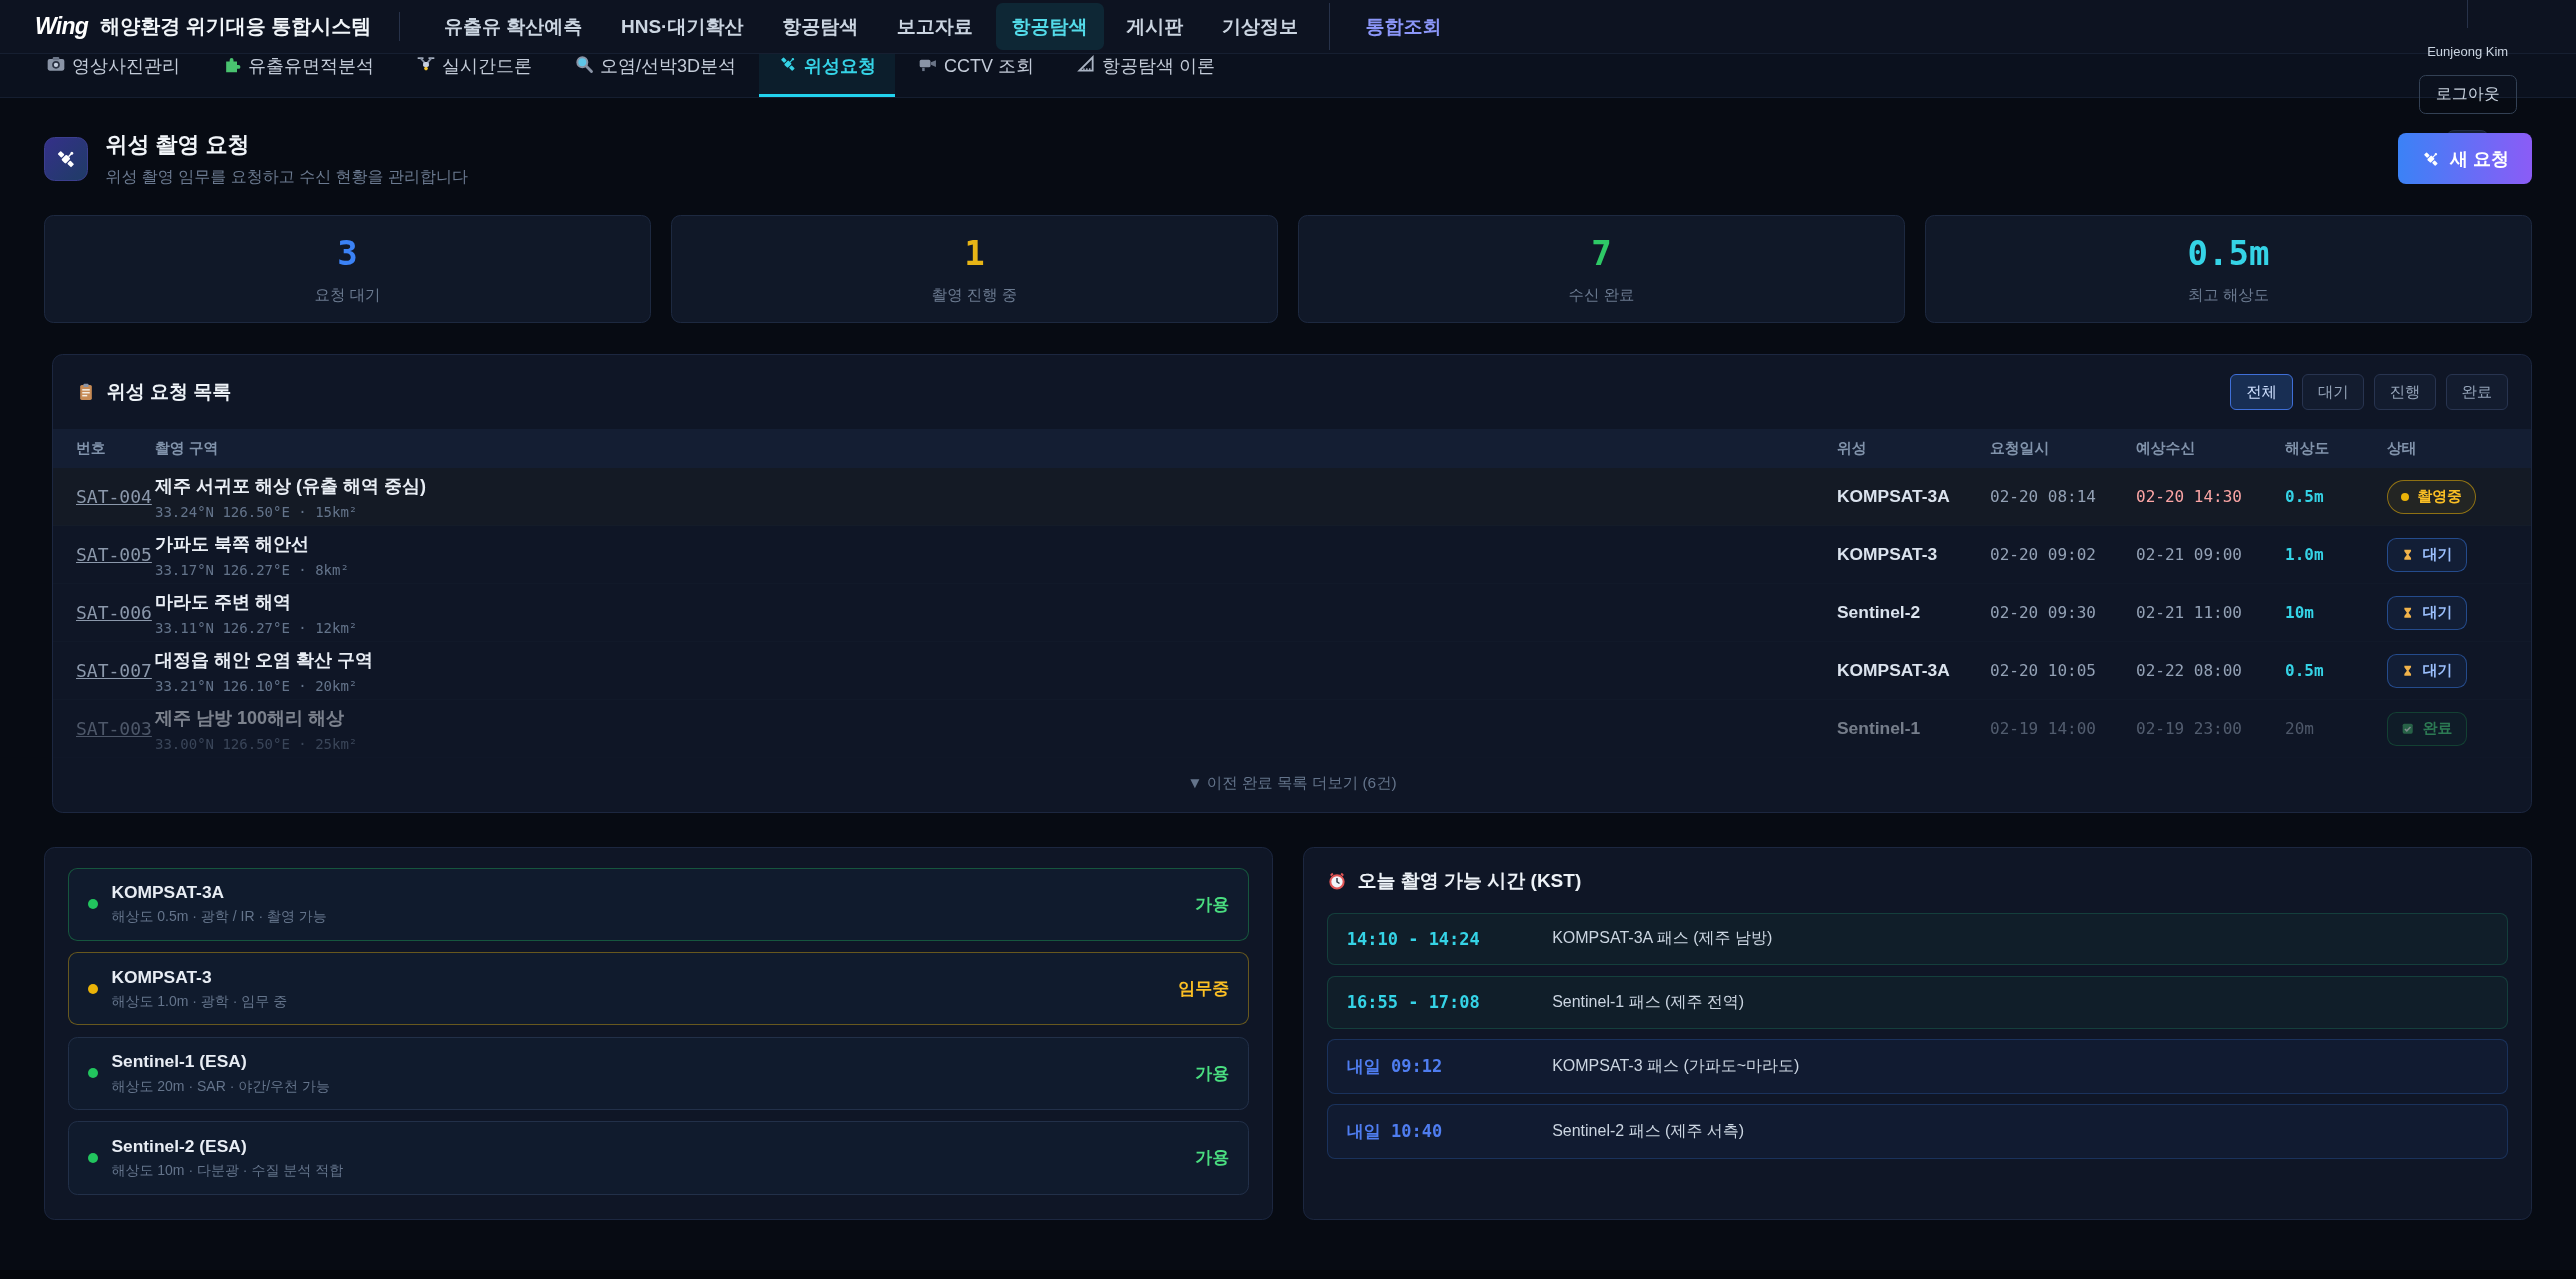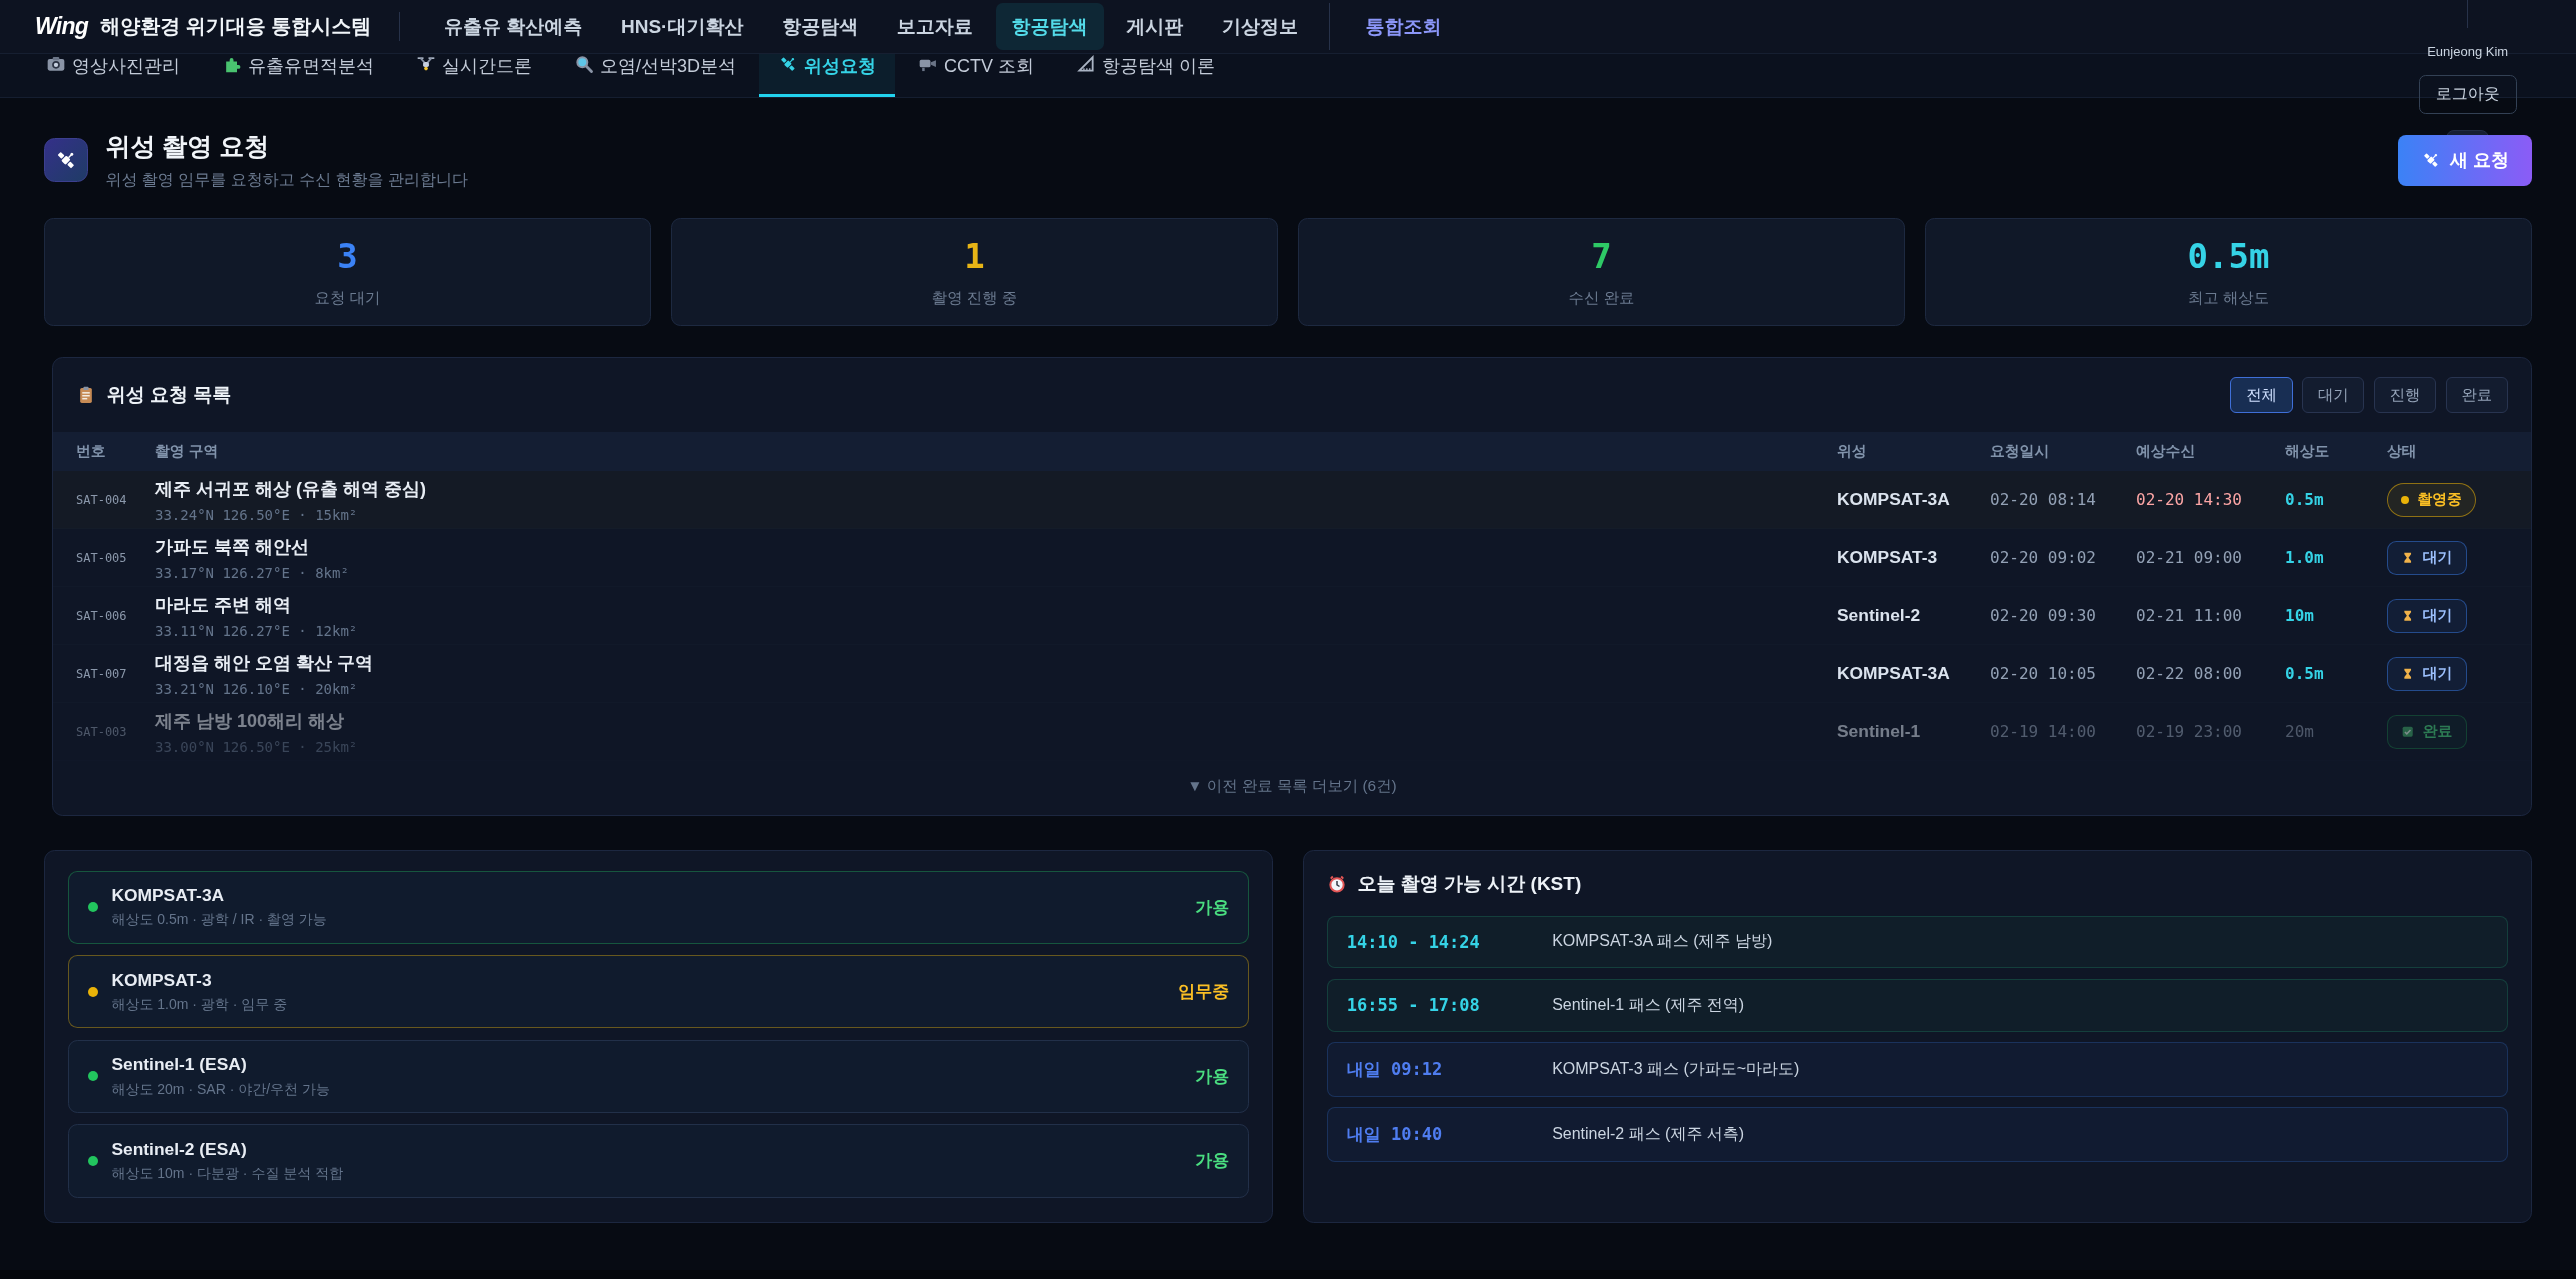--- a/index.html
+++ b/index.html
@@ -61,21 +61,21 @@
 
   
   .content { padding:0 44px; }
 
   .page-header { display:flex; align-items:center; margin-top:32px; }
   .page-icon {
     width:44px; height:44px; border-radius:10.7px; flex:none;
     background:linear-gradient(135deg,#343089,#1f3c66);
     border:0.7px solid #3c3f8f; display:flex; align-items:center; justify-content:center; margin-right:17.4px;
   }
-  .page-title { font-size:25px; font-weight:bold; color:#f1f5f9; }
+  .page-title { font-size:22px; font-weight:bold; color:#f1f5f9; }
   .page-subtitle { font-size:16px; color:#6b7a90; margin-top:6.7px; }
   .new-request-btn {
     margin-left:auto; display:flex; align-items:center; gap:9.4px;
     background:linear-gradient(90deg,#3b82f6,#8b5cf6); border:none; cursor:pointer;
     color:#fff; font-size:18px; font-weight:bold; font-family:inherit;
     padding:13.4px 23px; border-radius:8px;
   }
 
   
   .stats { display:grid; grid-template-columns:repeat(4,1fr); gap:20px; margin-top:27px; }
@@ -98,21 +98,21 @@
     padding:6.7px 14.8px; border-radius:6px; cursor:pointer; font-family:inherit;
   }
   .chip.active { background:rgba(59,130,246,0.22); border-color:#3f6fd8; color:#cfe0ff; }
 
   .tgrid { display:grid; grid-template-columns:79px 1fr 153px 146px 149px 102px 121px; align-items:center; padding:0 23px; }
   .thead { background:#141e33; height:39px; }
   .thead span { font-size:14.8px; color:#8193ab; font-weight:600; }
   .trow { min-height:58px; border-bottom:0.7px solid #16203444; cursor:pointer; }
   .trow.hl { background:rgba(250,204,21,0.025); }
   .trow.dim { opacity:0.5; }
-  .row-id { font-size:12px; color:#8b98ab; }
+  .row-id { font-size:18px; color:#8b98ab;text-decoration:underline; }
   .area-name { font-size:18px; font-weight:bold; color:#e8edf4; }
   .area-coords { font-size:14px; color:#64748b; margin-top:6px; }
   .cell-sat { font-size:17.4px; font-weight:bold; color:#dbe3ee; }
   .cell-time { font-size:16px; color:#93a1b5; }
   .cell-time.hot { color:#fca5a5; }
   .cell-res { font-size:16px; color:#35d3e6; font-weight:bold; }
   .cell-res.plain { color:#8b98ab; font-weight:normal; }
   .badge {
     display:inline-flex; align-items:center; gap:8px; font-size:14.8px; font-weight:600;
     padding:6.7px 13.4px; border-radius:670px; white-space:nowrap;

